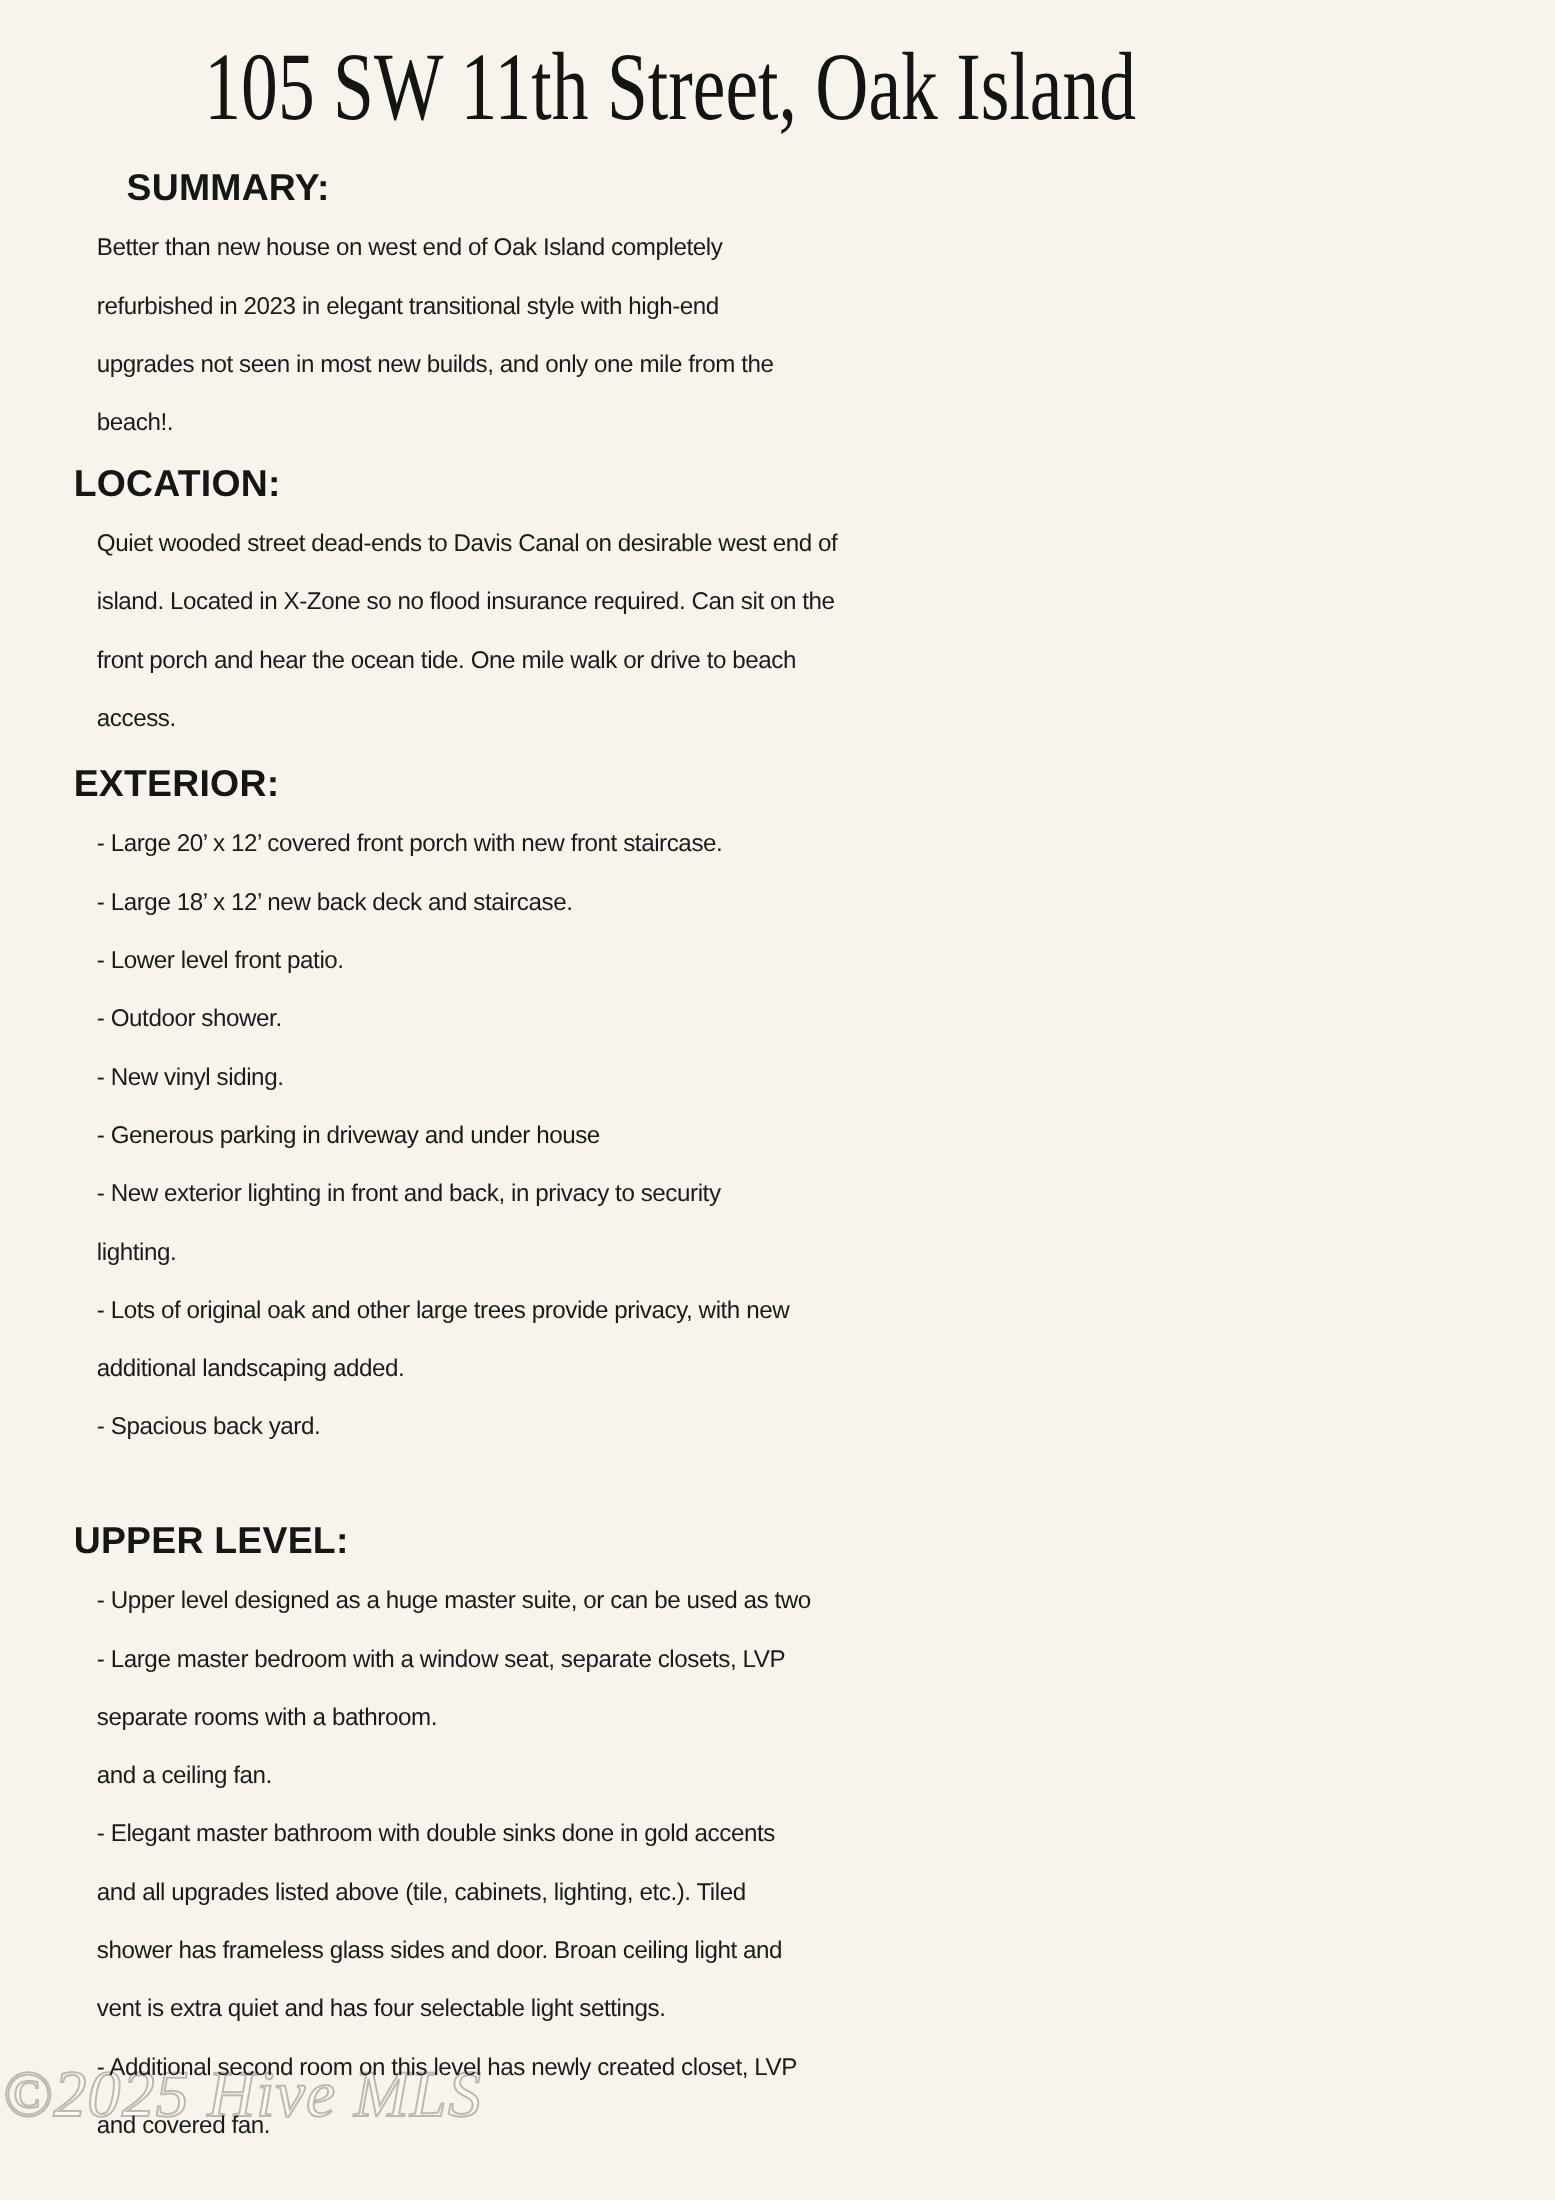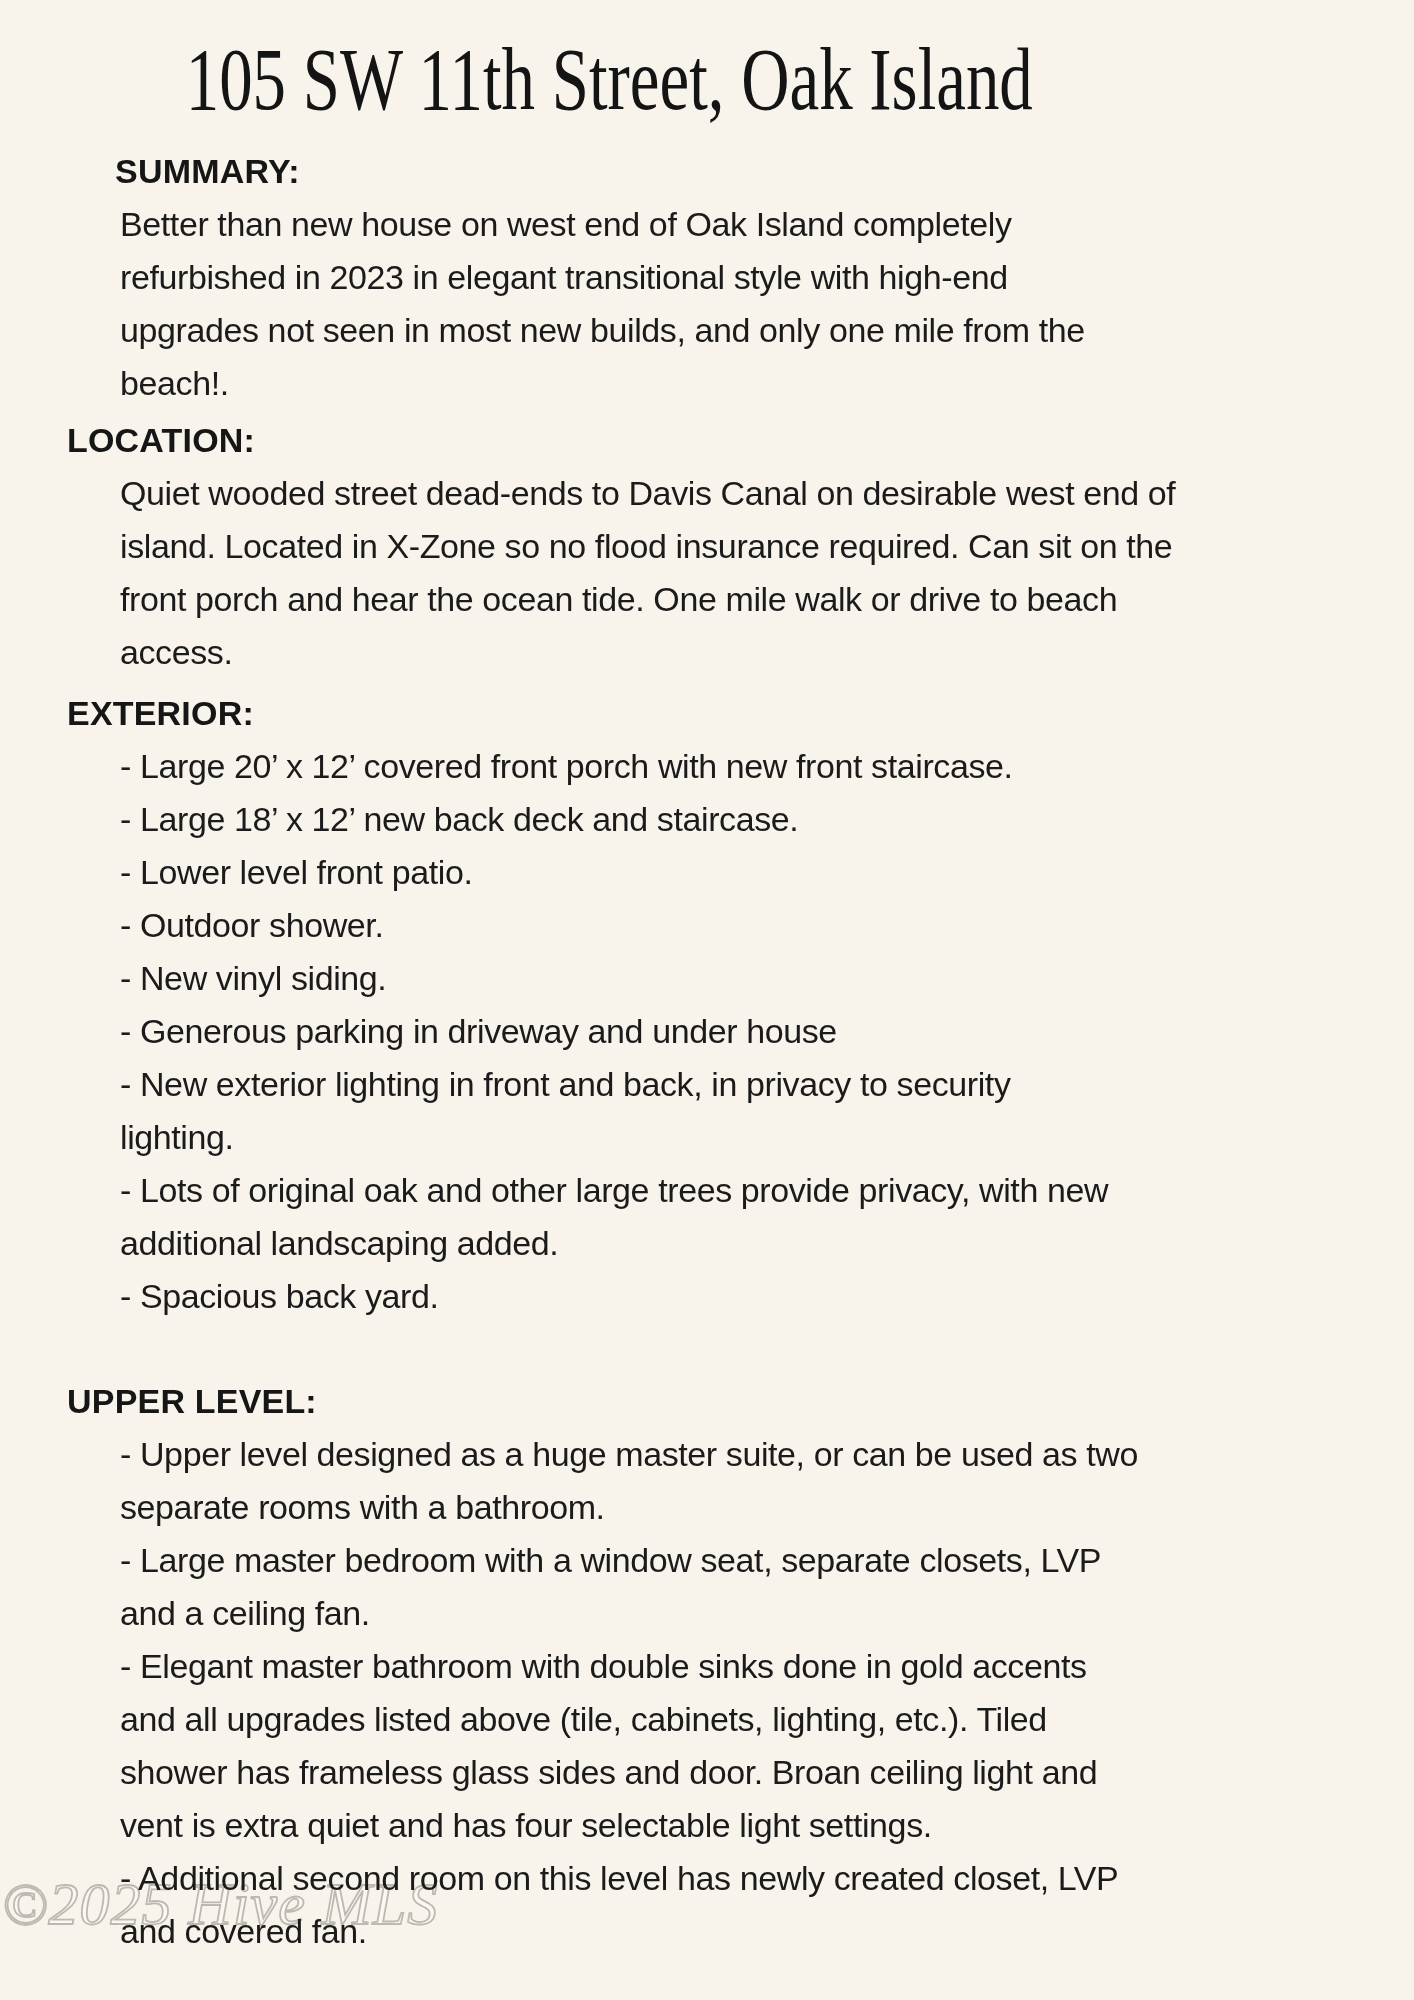--- a/index.html
+++ b/index.html
@@ -59,25 +59,25 @@
   .heading {
     font-size: 34px;
     font-weight: 700;
     line-height: 53px;
     letter-spacing: 0.2px;
     margin-left: 55px;
     color: #161616;
   }
   .h-summary { margin-left: 103px; }
   .line {
-    font-size: 34px;
+    font-size: 22px;
     font-weight: 400;
     line-height: 53px;
     letter-spacing: -0.4px;
-    margin-left: 108px;
+    margin-left: 76px;
     white-space: nowrap;
     color: #1b1b1b;
   }
   .sec-location { margin-top: 4px; }
   .sec-exterior { margin-top: 8px; }
   .sec-upper { margin-top: 52px; }
 </style>
 </head>
 <body>
 
@@ -125,22 +125,22 @@
           <div class="line">- Lots of original oak and other large trees provide privacy, with new</div>
           <div class="line">additional landscaping added.</div>
           <div class="line">- Spacious back yard.</div>
         </div>
     </section>
 
     <section class="sec-upper">
       <h2 class="heading">UPPER LEVEL:</h2>
       <div class="lines">
           <div class="line">- Upper level designed as a huge master suite, or can be used as two</div>
+          <div class="line">- Large master bedroom with a window seat, separate closets, LVP</div>
           <div class="line">separate rooms with a bathroom.</div>
-          <div class="line">- Large master bedroom with a window seat, separate closets, LVP</div>
           <div class="line">and a ceiling fan.</div>
           <div class="line">- Elegant master bathroom with double sinks done in gold accents</div>
           <div class="line">and all upgrades listed above (tile, cabinets, lighting, etc.). Tiled</div>
           <div class="line">shower has frameless glass sides and door. Broan ceiling light and</div>
           <div class="line">vent is extra quiet and has four selectable light settings.</div>
           <div class="line">- Additional second room on this level has newly created closet, LVP</div>
           <div class="line">and covered fan.</div>
         </div>
     </section>
 

